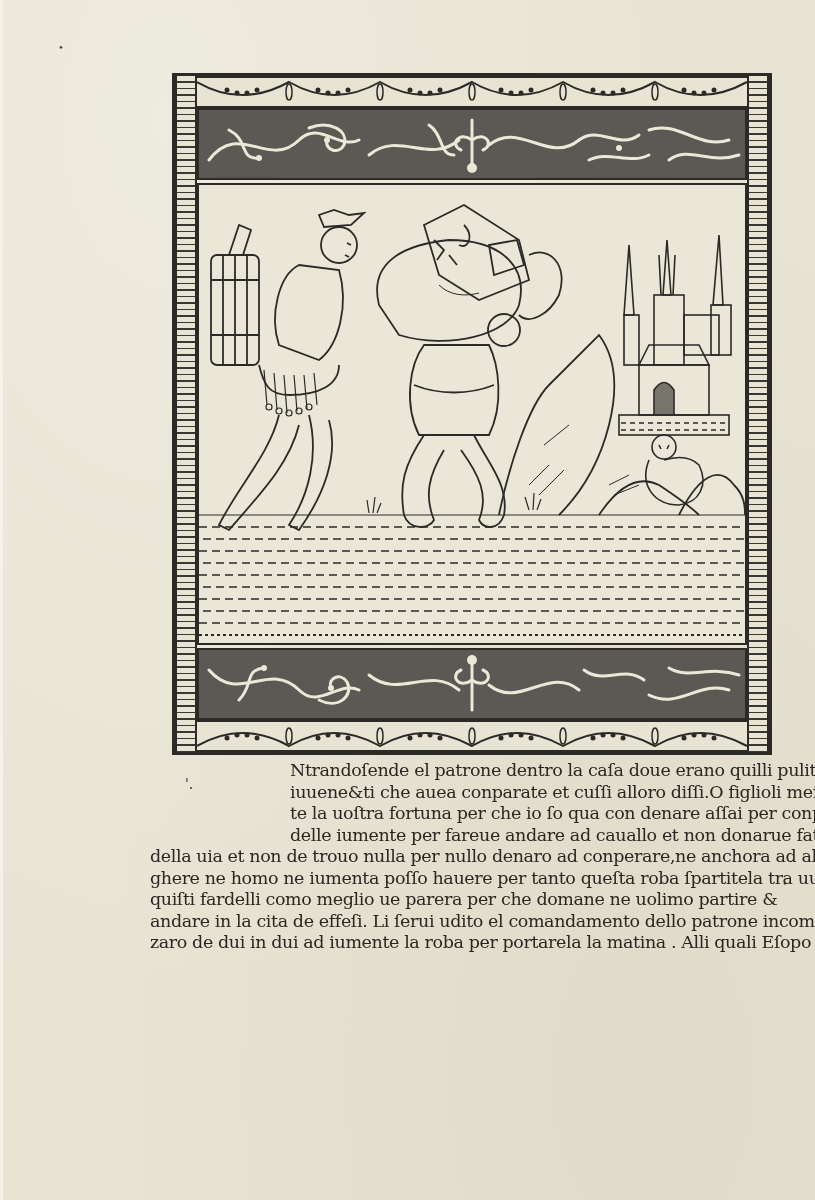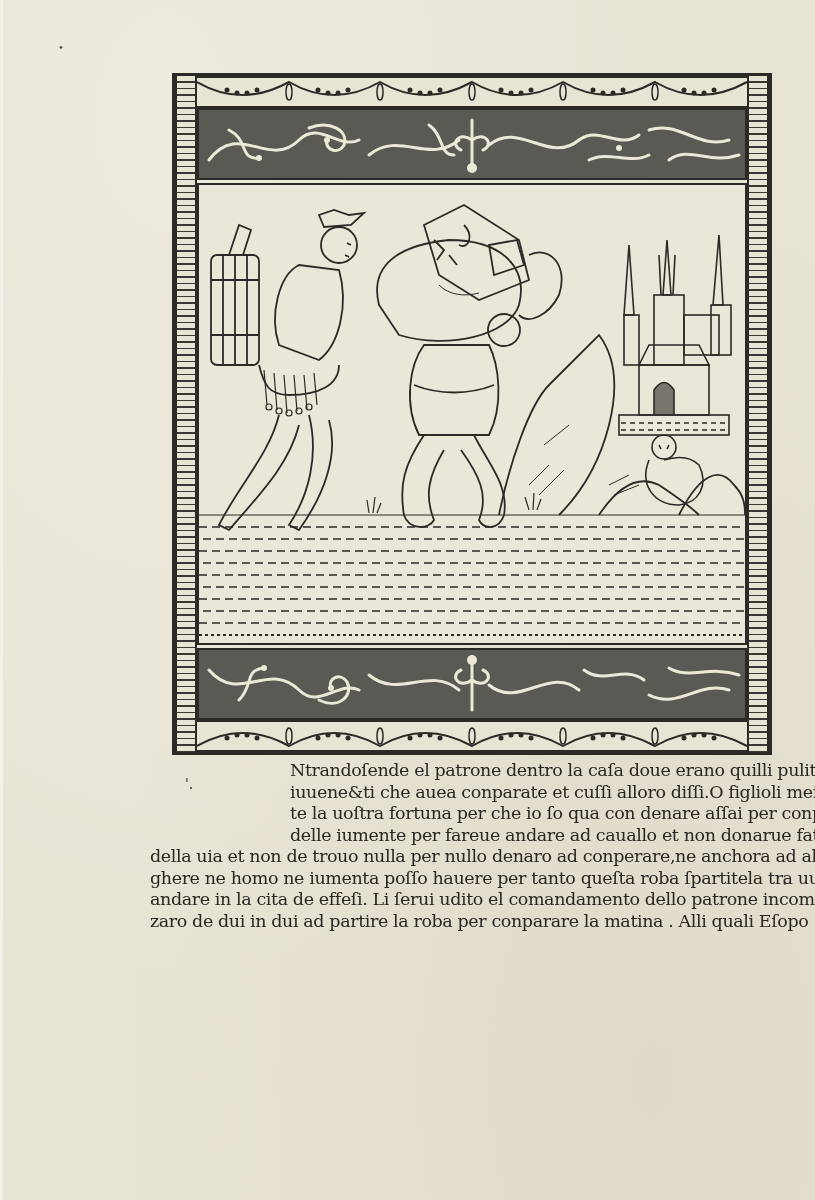--- a/index.html
+++ b/index.html
@@ -321,16 +321,17 @@
 
   <span class="margin-mark">'.</span>
 
   <div class="text-block">
     <div class="text-line indent-line">Ntrandoſende el patrone dentro la caſa doue erano quilli pulite et belli</div>
     <div class="text-line indent-line">iuuene&amp;ti che auea conparate et cuſſi alloro diſſi.O figlioli mei  piangi</div>
     <div class="text-line indent-line">te la uoſtra fortuna per che io ſo  qua con  denare aſſai  per  conparare</div>
     <div class="text-line indent-line">delle  iumente  per fareue andare ad cauallo  et non  donarue  fatiga  in</div>
     <div class="text-line">della uia et non de trouo nulla per nullo denaro ad conperare,ne anchora  ad  allo</div>
     <div class="text-line">ghere ne homo ne iumenta poſſo hauere per tanto queſta roba ſpartitela tra uui et</div>
+    <div class="text-line">quiſti  fardelli  como  meglio  ue  parera  per  che  domane  ne  uolimo  partire  &amp;</div>
     <div class="text-line">andare in la cita de effeſi.  Li ſerui udito el comandamento dello patrone incomen</div>
-    <div class="text-line">zaro de dui in dui ad partire la  roba per conparare  la  matina .  Alli  quali  Eſopo</div>
+    <div class="text-line">zaro de dui in dui ad iumente la  roba per portarela  la  matina .  Alli  quali  Eſopo</div>
   </div>
 </div>
 
 </body></html>

